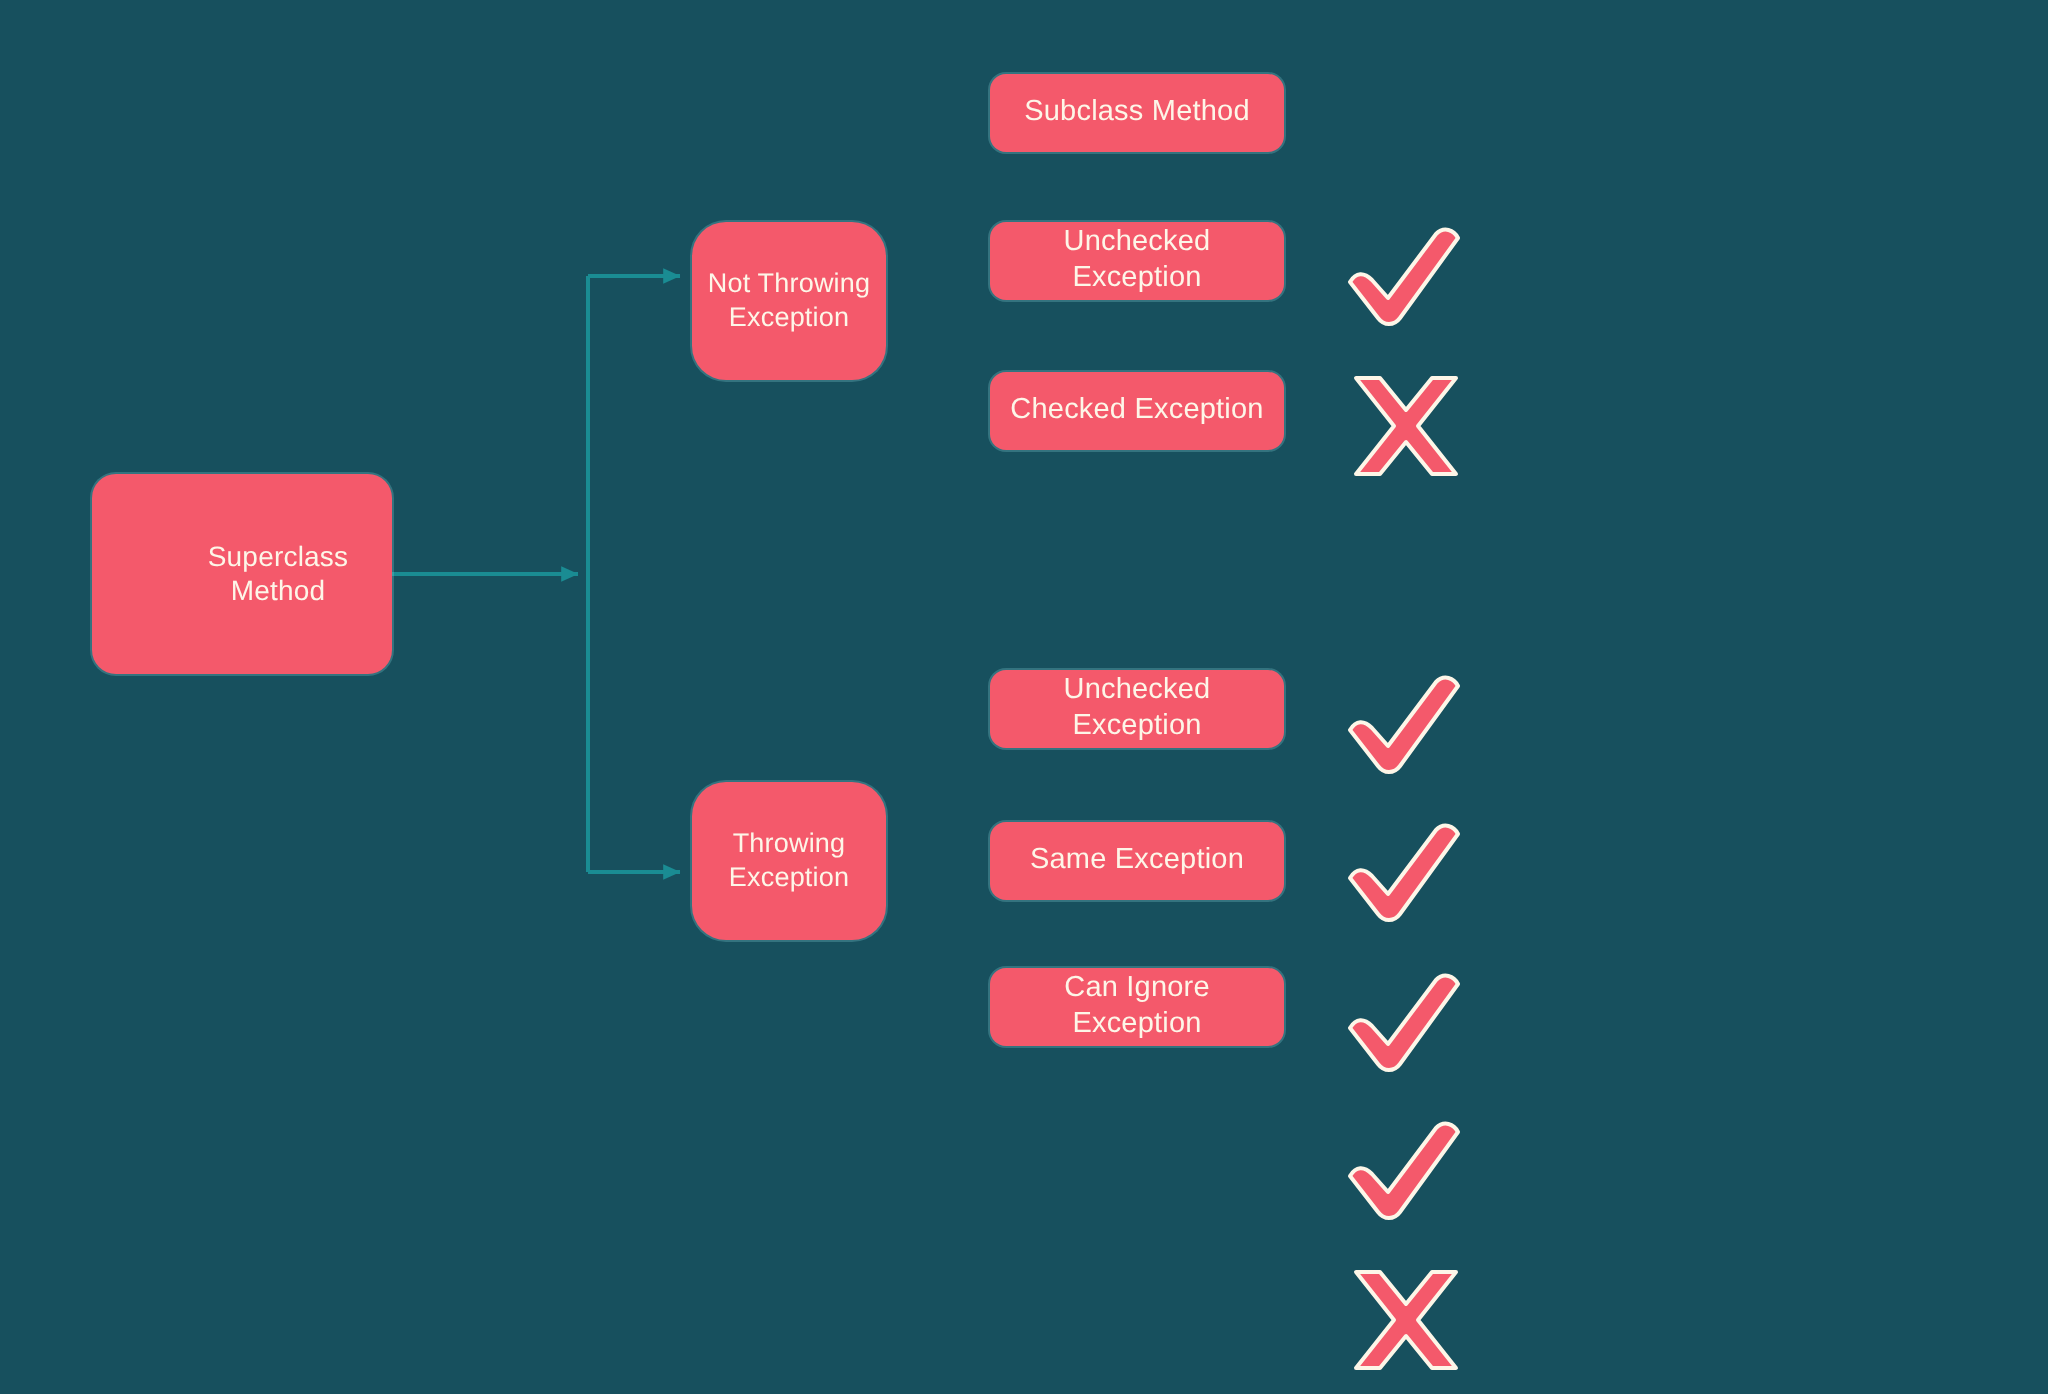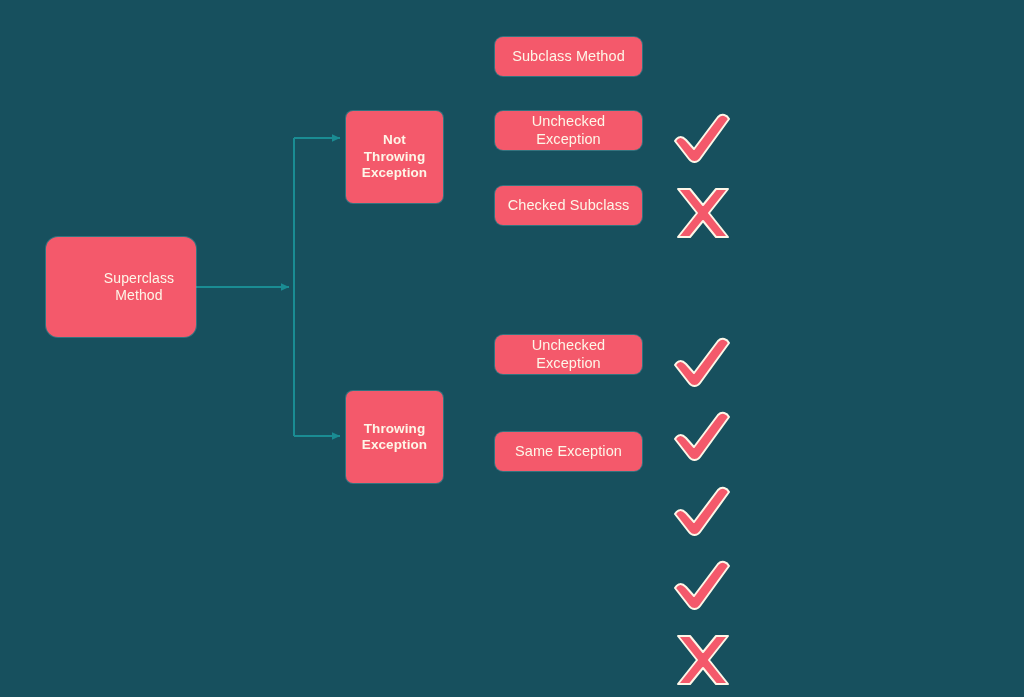--- a/index.html
+++ b/index.html
@@ -38,24 +38,23 @@
     top: 237px;
     width: 150px;
     height: 100px;
     font-size: 14px;
     border-radius: 12px;
     padding-left: 36px;
   }
   .node-branch {
     left: 346px;
     width: 97px;
-    height: 92px;
+    height: 79px;
     font-size: 13.5px;
-    border-radius: 7px;
-    font-weight: bold;
+    border-radius: 17px;
   }
   .node-branch.b0 { top: 111px; }
   .node-branch.b1 { top: 391px; }
   .node-result {
     left: 495px;
     width: 147px;
     height: 39px;
     font-size: 14.5px;
     border-radius: 8px;
   }
@@ -113,28 +112,31 @@
 Exception</span>
   </div>
 
   <div class="node node-result" style="top:37px">
     <span class="node-label">Subclass Method</span>
   </div>
   <div class="node node-result" style="top:111px">
     <span class="node-label">Unchecked Exception</span>
   </div>
   <div class="node node-result" style="top:186px">
-    <span class="node-label">Checked Subclass</span>
+    <span class="node-label">Checked Exception</span>
   </div>
 
   <div class="node node-result" style="top:335px">
     <span class="node-label">Unchecked Exception</span>
   </div>
-  <div class="node node-result" style="top:432px">
+  <div class="node node-result" style="top:411px">
     <span class="node-label">Same Exception</span>
+  </div>
+  <div class="node node-result" style="top:484px">
+    <span class="node-label">Can Ignore Exception</span>
   </div>
 
   <svg class="mark" style="left:671px; top:110px" viewBox="0 0 64 56">
     <path d="M4,31 C7,26 11,26 15,30 L23,39 L47,7 C51,3 56,5 58,9 L29,49 C26,53 21,53 18,49 Z" fill="#f4596b" stroke="#fdf6e8" stroke-width="2" stroke-linejoin="round"></path>
   </svg>
   <svg class="mark" style="left:671px; top:334px" viewBox="0 0 64 56">
     <path d="M4,31 C7,26 11,26 15,30 L23,39 L47,7 C51,3 56,5 58,9 L29,49 C26,53 21,53 18,49 Z" fill="#f4596b" stroke="#fdf6e8" stroke-width="2" stroke-linejoin="round"></path>
   </svg>
   <svg class="mark" style="left:671px; top:408px" viewBox="0 0 64 56">
     <path d="M4,31 C7,26 11,26 15,30 L23,39 L47,7 C51,3 56,5 58,9 L29,49 C26,53 21,53 18,49 Z" fill="#f4596b" stroke="#fdf6e8" stroke-width="2" stroke-linejoin="round"></path>

